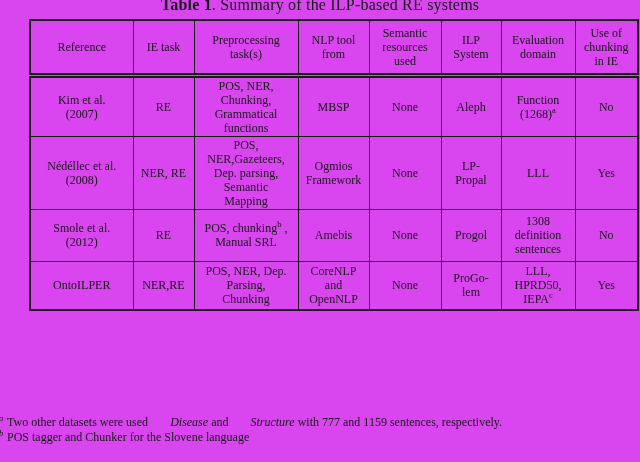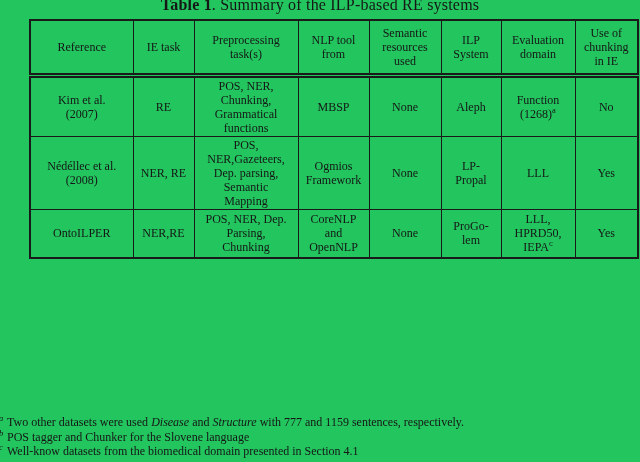--- a/index.html
+++ b/index.html
@@ -1,20 +1,20 @@
 <!DOCTYPE html>
 <html><head>
 <meta charset="utf-8">
 <style>
   * { margin:0; padding:0; box-sizing:border-box; }
   html,body { background:#ffffff; }
   .page {
     position:relative;
     width:640px; height:462px;
-    background:#22c55e;
+    background:#d946ef;
     overflow:hidden;
     font-family:"Liberation Serif","DejaVu Serif",serif;
     color:#161616;
   }
   .title {
     position:absolute;
     top:-4px; left:0; width:100%;
     text-align:center;
     font-size:16px;
     letter-spacing:0.2px;
@@ -66,21 +66,21 @@
   }
   .fn-m {
     display:inline-block;
     width:8px;
     font-size:8.5px;
     font-style:italic;
     vertical-align:super;
     line-height:0;
     text-align:left;
   }
-  .fn i { font-style:italic; }
+  .fn i { font-style:italic;margin-left:19px; }
 </style>
 </head>
 <body>
 
 <div class="page">
 
   <div class="title"><b>Table 1</b><span>. Summary of the ILP-based RE systems</span></div>
 
   <table class="re-table">
     <colgroup>
@@ -139,20 +139,34 @@
 Semantic
 Mapping</td>
         <td>Ogmios
 Framework</td>
         <td>None</td>
         <td>LP-
 Propal</td>
         <td>LLL</td>
         <td>Yes</td>
       </tr>
+      <tr class="r4">
+        <td>Smole et al.
+(2012)</td>
+        <td>RE</td>
+        <td><span>POS, chunking</span><sup class="cs">b</sup><span> ,
+Manual SRL</span></td>
+        <td>Amebis</td>
+        <td>None</td>
+        <td>Progol</td>
+        <td>1308
+definition
+sentences</td>
+        <td>No</td>
+      </tr>
       <tr class="r6">
         <td>OntoILPER</td>
         <td>NER,RE</td>
         <td>POS, NER, Dep.
 Parsing,
 Chunking</td>
         <td>CoreNLP
 and
 OpenNLP</td>
         <td>None</td>
@@ -162,16 +176,15 @@
 HPRD50,
 IEPA</span><sup class="cs">c</sup></td>
         <td>Yes</td>
       </tr>
     </tbody>
   </table>
 
   <div class="footnotes">
     <div class="fn"><sup class="fn-m">a</sup><span>Two other datasets were used </span><i>Disease</i><span> and </span><i>Structure</i><span> with 777 and 1159 sentences, respectively.</span></div>
     <div class="fn"><sup class="fn-m">b</sup><span>POS tagger and Chunker for the Slovene language</span></div>
-    <div class="fn"><sup class="fn-m">c</sup><span>Well-know datasets from the biomedical domain presented in Section 4.1</span></div>
   </div>
 
 </div>
 
 </body></html>

